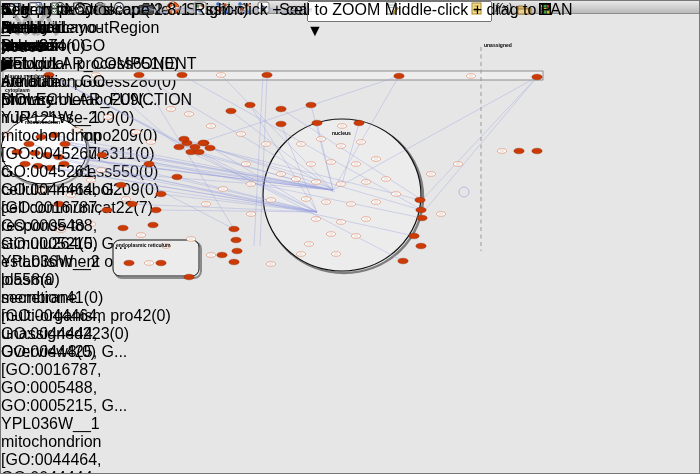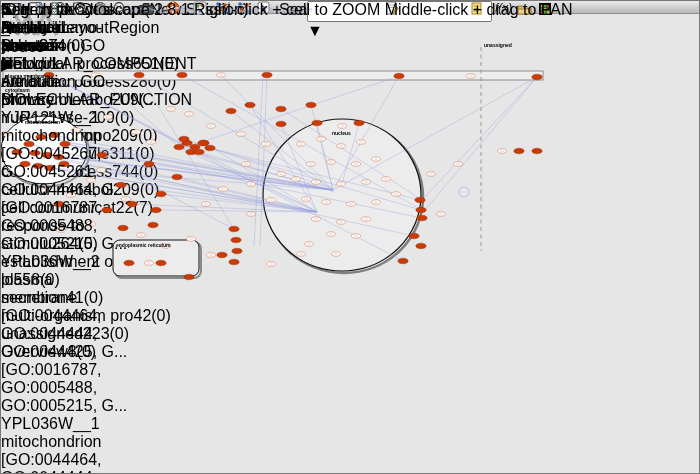--- a/index.html
+++ b/index.html
@@ -272,21 +272,21 @@
         <span class="c2">Nodes</span>
       </div>
       <div id="tree-rows">
           <div class="tree-row"><span class="t-folder" style="left: 10px;"></span><span class="chip green" style="left: 21px;">mosaic-demo-yeast</span><span class="count">874(0)</span></div>
           <div class="tree-row"><span class="expander" style="left: 12px;"></span><span class="t-folder" style="left: 21px;"></span><span class="chip red" style="left: 32px;">biological_process</span><span class="count">651(0)</span></div>
           <div class="tree-row"><span class="expander" style="left: 23px;"></span><span class="t-folder" style="left: 32px;"></span><span class="chip red" style="left: 43px;">metabolic process</span><span class="count">280(0)</span></div>
           <div class="tree-row selected"><span class="expander" style="left: 34px;"></span><span class="t-folder" style="left: 43px;"></span><span class="chip green" style="left: 54px;">primary metabo</span><span class="count">209(...</span></div>
           <div class="tree-row"><span class="t-file" style="left: 54px;"></span><span class="chip green" style="left: 65px;">nucleobase-</span><span class="count">209(0)</span></div>
           <div class="tree-row"><span class="t-file" style="left: 43px;"></span><span class="chip green" style="left: 54px;">nitrogen compo</span><span class="count">209(0)</span></div>
           <div class="tree-row"><span class="t-file" style="left: 43px;"></span><span class="chip green" style="left: 54px;">macromolecule</span><span class="count">311(0)</span></div>
-          <div class="tree-row"><span class="expander" style="left: 23px;"></span><span class="t-folder" style="left: 32px;"></span><span class="chip red" style="left: 43px;">cellular process</span><span class="count">744(0)</span></div>
+          <div class="tree-row"><span class="expander" style="left: 23px;"></span><span class="t-folder" style="left: 32px;"></span><span class="chip red" style="left: 43px;">cellular process</span><span class="count">550(0)</span></div>
           <div class="tree-row"><span class="t-file" style="left: 43px;"></span><span class="chip green" style="left: 54px;">cellular metabol</span><span class="count">209(0)</span></div>
           <div class="tree-row"><span class="t-file" style="left: 43px;"></span><span class="chip green" style="left: 54px;">cell communicat</span><span class="count">22(7)</span></div>
           <div class="tree-row"><span class="t-file" style="left: 32px;"></span><span class="chip green" style="left: 43px;">response to stimulu</span><span class="count">264(0)</span></div>
           <div class="tree-row"><span class="expander" style="left: 23px;"></span><span class="t-folder" style="left: 32px;"></span><span class="chip red" style="left: 43px;">establishment of lo</span><span class="count">558(0)</span></div>
           <div class="tree-row"><span class="t-file" style="left: 54px;"></span><span class="chip green" style="left: 65px;">secretion</span><span class="count">41(0)</span></div>
           <div class="tree-row"><span class="t-file" style="left: 32px;"></span><span class="chip green" style="left: 43px;">multi-organism pro</span><span class="count">42(0)</span></div>
           <div class="tree-row"><span class="t-file" style="left: 21px;"></span><span class="chip red" style="left: 32px;">unassigned</span><span class="count">223(0)</span></div>
           <div class="tree-row"><span class="t-file" style="left: 21px;"></span><span class="chip green" style="left: 32px;">Overview</span><span class="count">8(0)</span></div>
         </div>
     </div>

